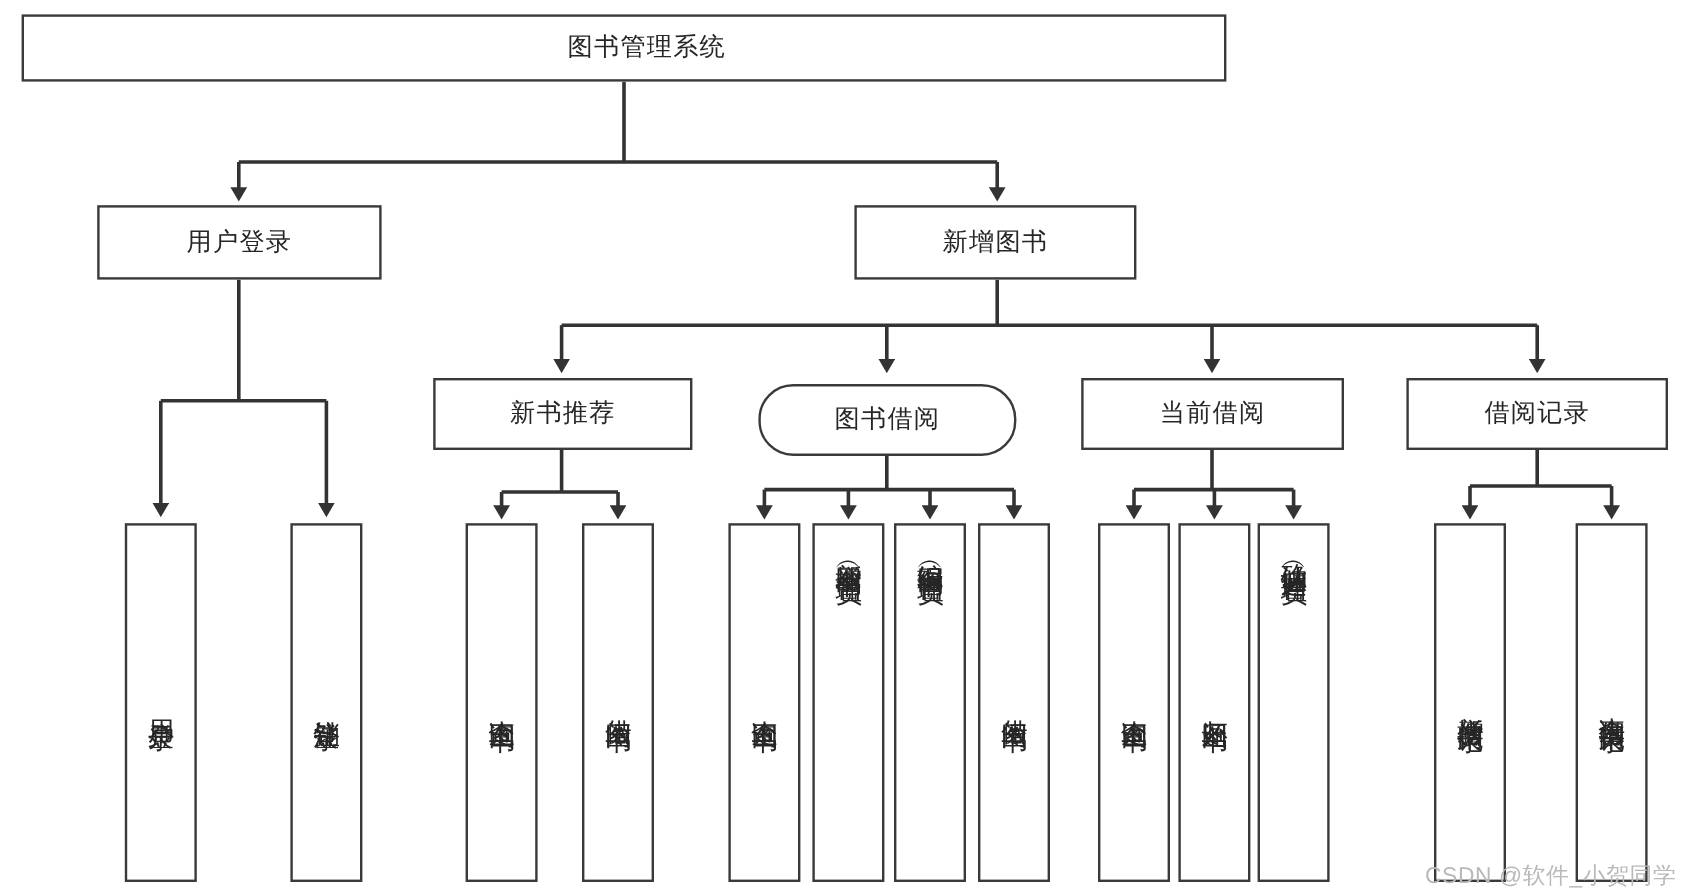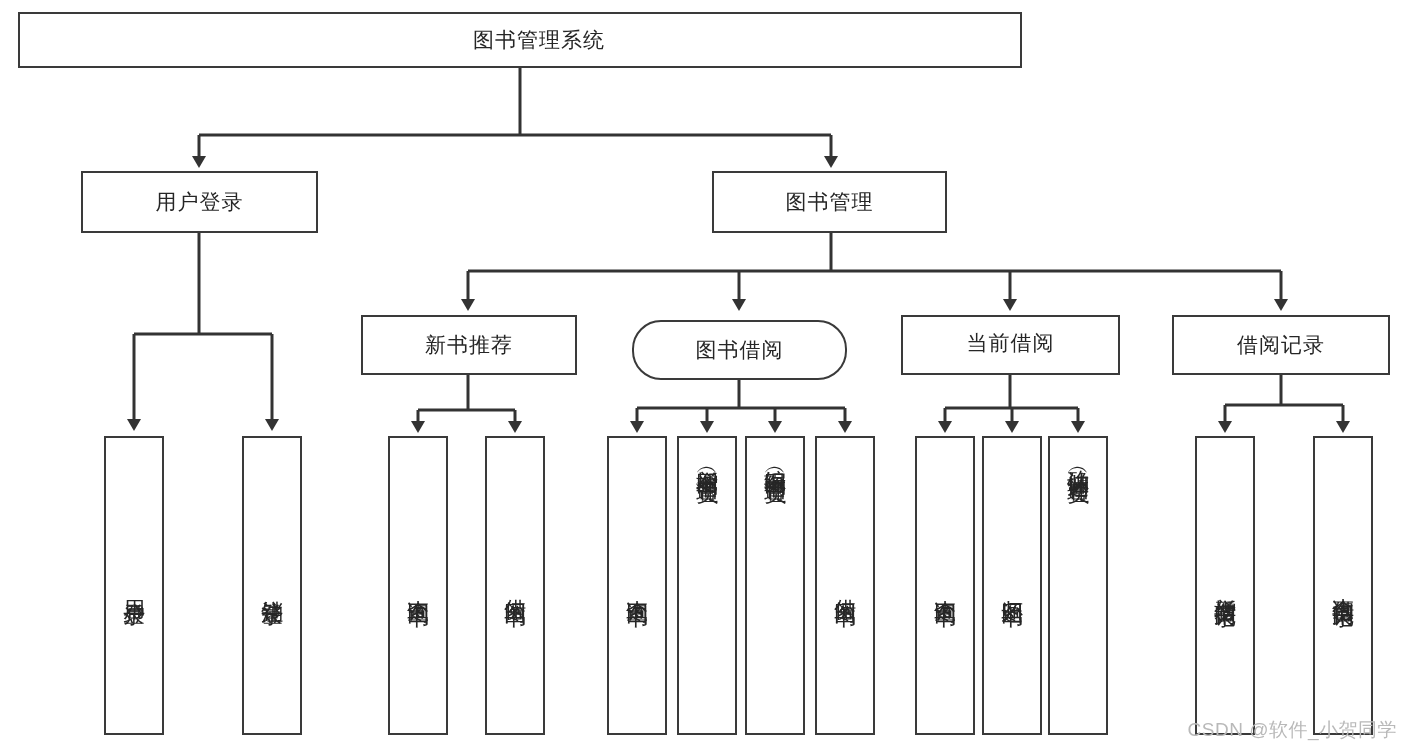--- a/index.html
+++ b/index.html
@@ -107,30 +107,30 @@
   </svg>
 
   <div class="node" style="left:18px;top:12px;width:1004px;height:56px;padding-left:38px;">
     <span class="lbl">图书管理系统</span>
   </div>
 
   <div class="node" style="left:81px;top:171px;width:237px;height:62px;">
     <span class="lbl">用户登录</span>
   </div>
   <div class="node" style="left:712px;top:171px;width:235px;height:62px;">
-    <span class="lbl">图书管理</span>
+    <span class="lbl">新增图书</span>
   </div>
 
   <div class="node" style="left:361px;top:315px;width:216px;height:60px;text-align:center;">
     <span class="lbl">新书推荐</span>
   </div>
   <div class="node" style="left:632px;top:320px;width:215px;height:60px;border-radius:29px;">
     <span class="lbl">图书借阅</span>
   </div>
-  <div class="node" style="left:901px;top:315px;width:219px;height:60px;font-family:Liberation Mono, monospace;">
+  <div class="node" style="left:901px;top:315px;width:219px;height:60px;">
     <span class="lbl">当前借阅</span>
   </div>
   <div class="node" style="left:1172px;top:315px;width:218px;height:60px;">
     <span class="lbl">借阅记录</span>
   </div>
 
   <div class="node leaf centered" style="left:104px;top:436px;width:60px;height:299px;">
     <span class="lbl">用户登录</span>
   </div>
   <div class="node leaf centered" style="left:242px;top:436px;width:60px;height:299px;">

